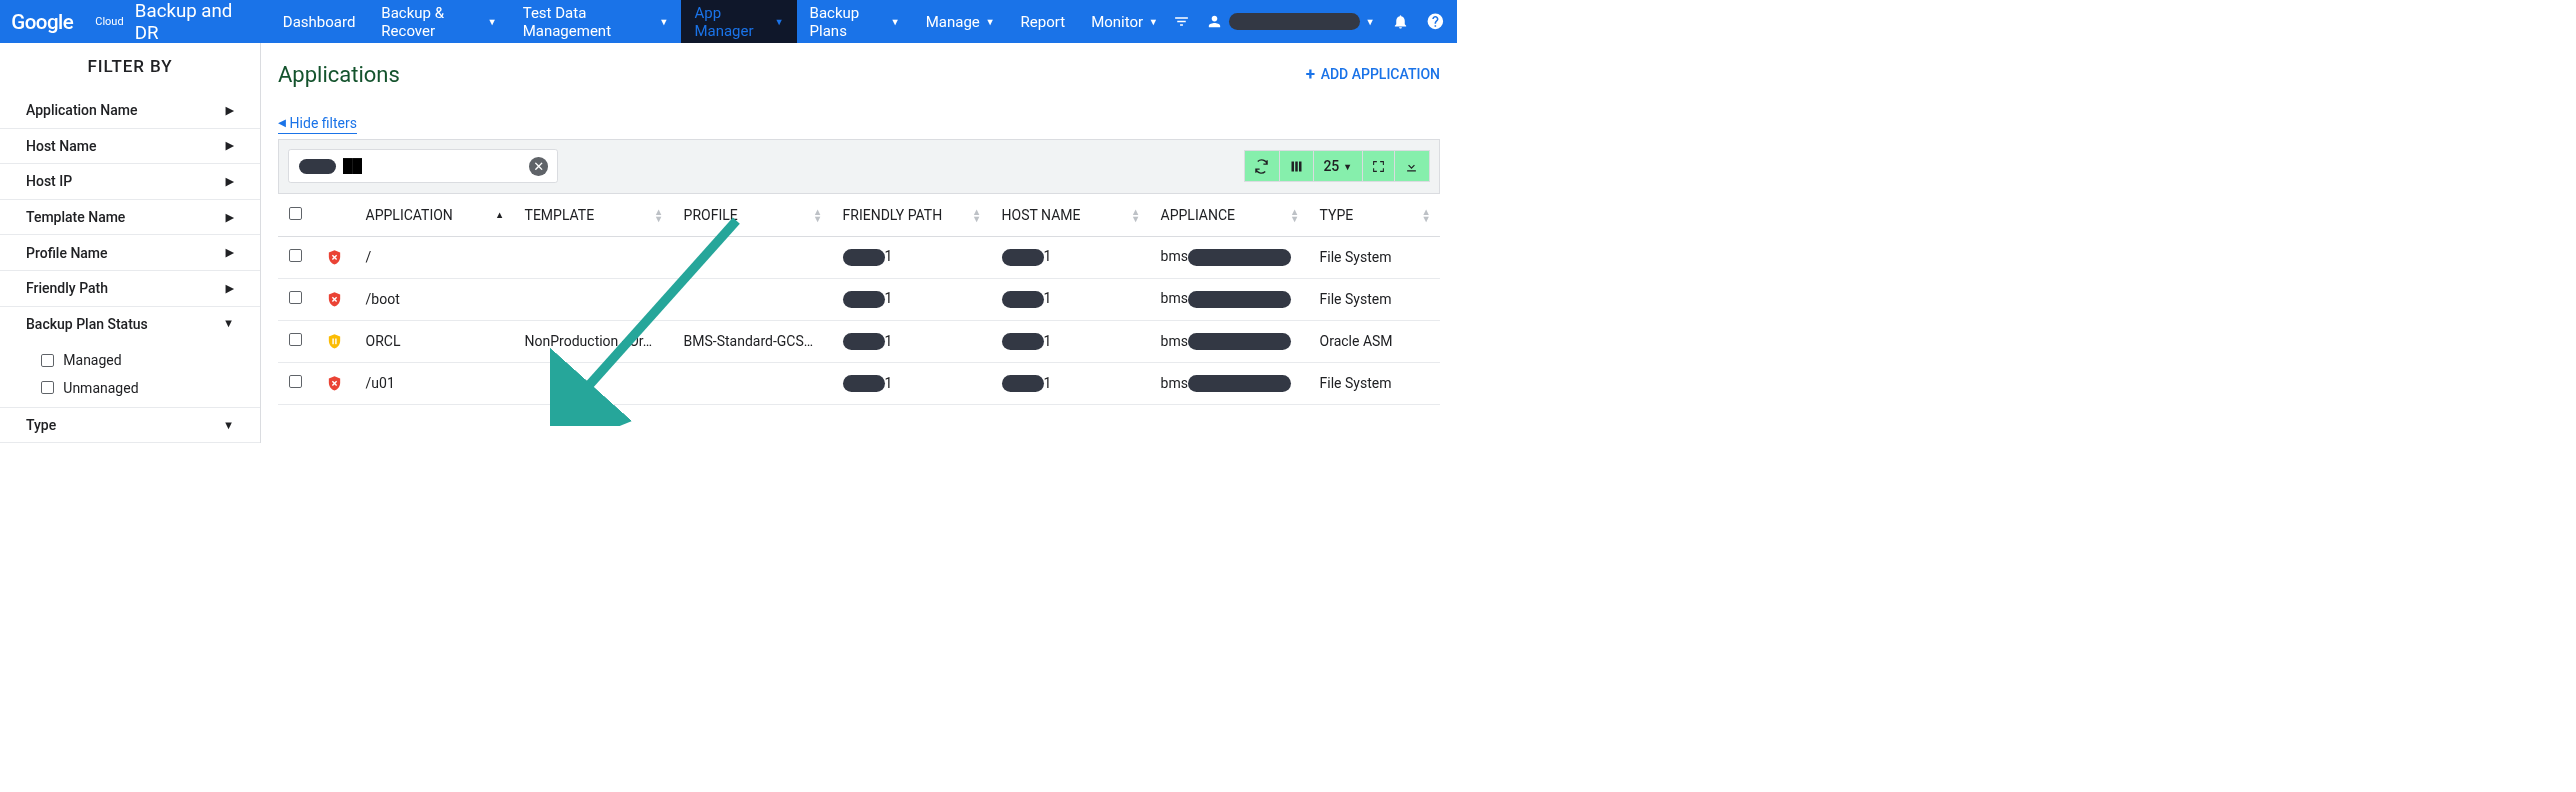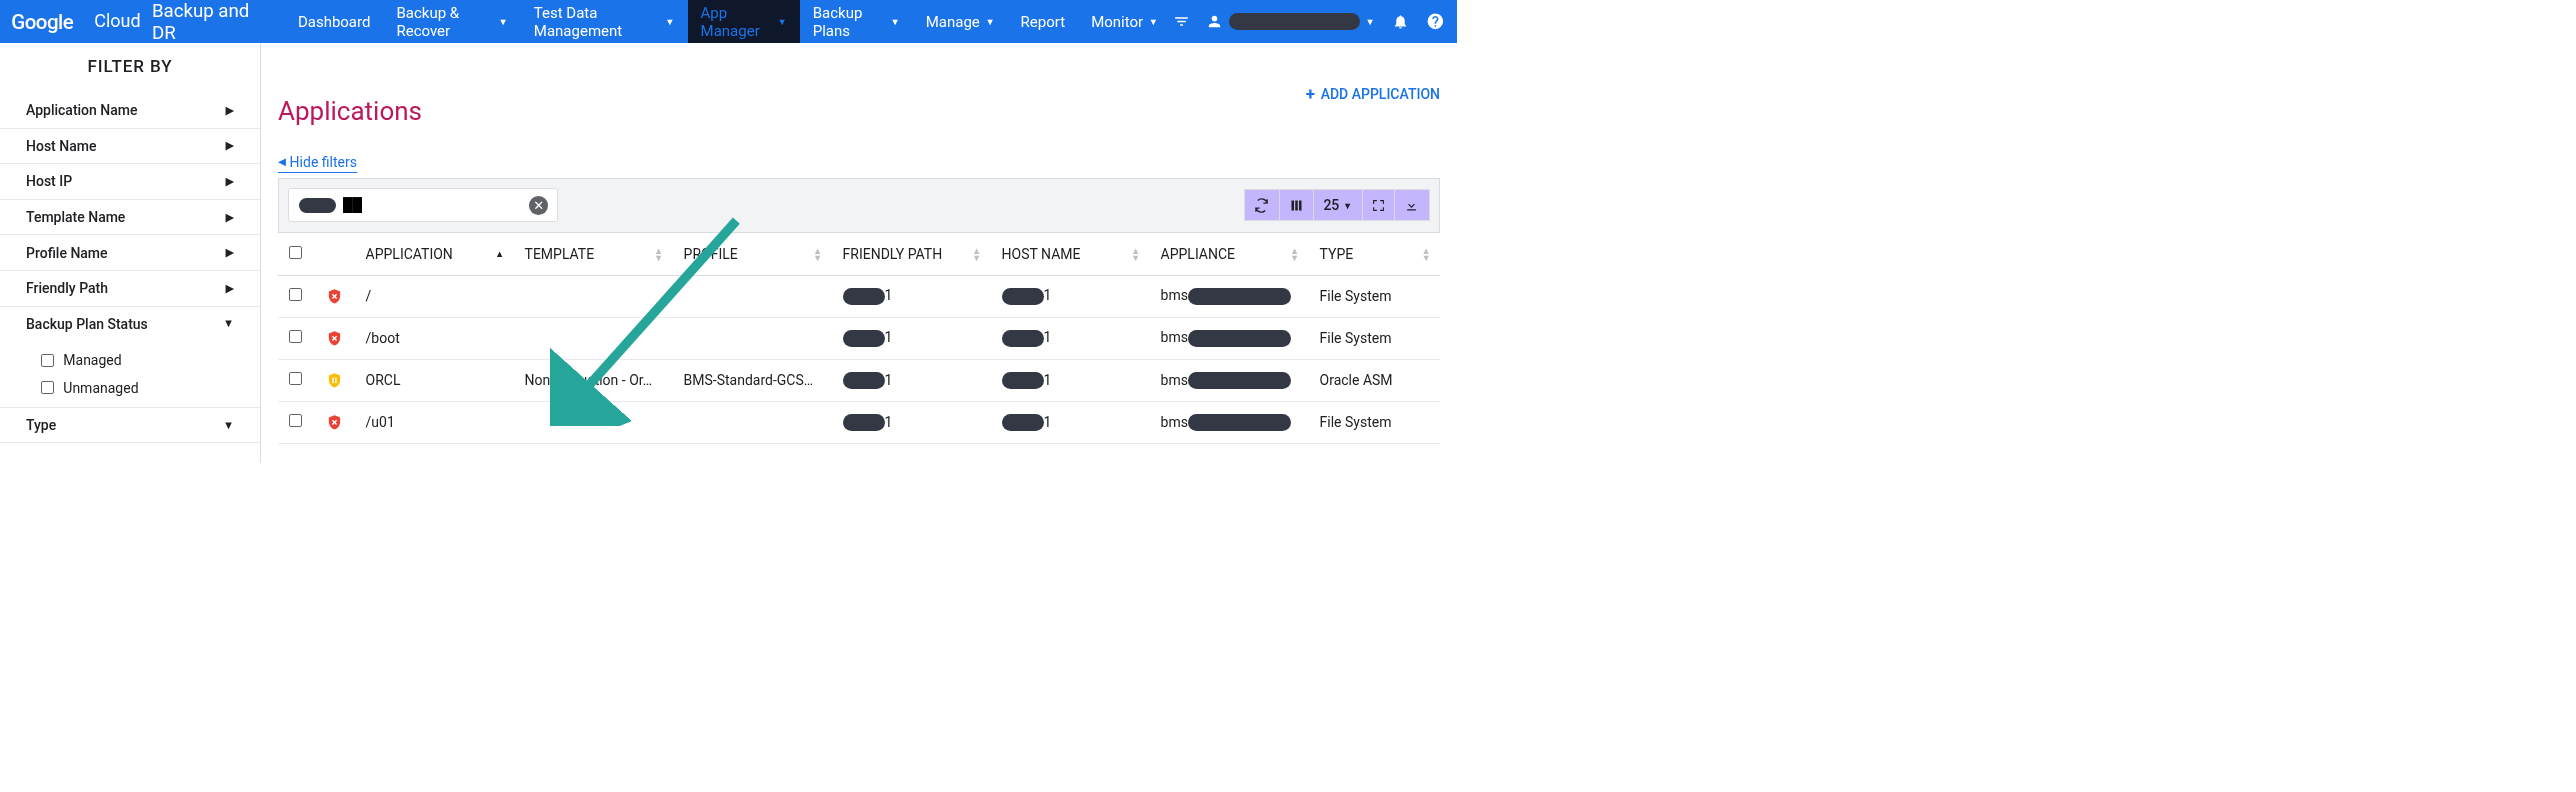--- a/index.html
+++ b/index.html
@@ -1,48 +1,48 @@
 <!DOCTYPE html>
 <html style="font-size:15px"><head>
 <meta charset="utf-8">
 <style>
 * { box-sizing: border-box; margin: 0; padding: 0; }
 body { font-family: Roboto, Arial, sans-serif; font-size: 13px; color: #202124; background: #fff; width: 1457px; }
 .topbar { background: #1a73e8; color: #fff; display: flex; align-items: center; height: 43px; padding: 0 11.2px; }
-.logo { display: flex; align-items: flex-start; gap: 7px; margin-right: 11.2px; }
+.logo { display: flex; align-items: center; gap: 21px; margin-right: 11.2px; }
 .logo-google { font-size: 20.5px; font-weight: 500; letter-spacing: -0.5px; }
-.logo-cloud { font-size: 18px; font-weight: 400; margin-left: 14px; }
+.logo-cloud { font-size: 11px; font-weight: 400; margin-left: 1px; }
 .product { font-size: 18.7px; font-weight: 400; margin-right: 18.7px; }
 .nav { display: flex; align-items: center; height: 100%; }
 .nav-item { display: flex; align-items: center; padding: 8px 13px; height: 100%; font-size: 15px; cursor: pointer; gap: 5.6px; }
 .nav-item.active { background: #0f172a; color: #1a73e8; }
 .nav-caret { font-size: 9.3px; }
 .topbar-right { margin-left: auto; display: flex; align-items: center; gap: 15px; }
 .icon-btn { width: 20.5px; height: 20.5px; display: flex; align-items: center; justify-content: center; cursor: pointer; }
 .user-chip { display: flex; align-items: center; gap: 5.6px; }
 .redact { background: #333844; border-radius: 9.3px; height: 17px; display: inline-block; }
 .layout { display: flex; }
 .sidebar { width: 261px; border-right: 0.9px solid #dadce0; padding-top: 13px; }
 .filter-title { text-align: center; font-size: 17px; font-weight: 500; letter-spacing: 0.9px; margin-bottom: 17px; }
 .filter-group { border-bottom: 0.9px solid #e8eaed; padding: 9.3px 26px; display: flex; align-items: center; justify-content: space-between; cursor: pointer; font-size: 14px; font-weight: 500; }
 .filter-caret { font-size: 11.2px; }
 .filter-options { padding: 5.6px 26px 5.6px 41px; text-align: right; }
 .filter-option { display: flex; align-items: center; gap: 9.3px; padding: 5.6px 0; font-size: 14px; }
 .checkbox { width: 13px; height: 13px; border: 1.9px solid #5f6368; border-radius: 1.9px; display: inline-block; }
 .main { flex: 1; padding: 18.7px 17px; position: relative; }
 .page-header { display: flex; align-items: center; justify-content: space-between; margin-bottom: 28px; }
-.page-title { font-size: 26px; font-weight: 400; color: #be185d; margin-top: 34px; }
+.page-title { font-size: 22px; font-weight: 400; color: #14532d; }
 .add-app { color: #1a73e8; font-size: 14px; font-weight: 500; display: flex; align-items: center; gap: 5.6px; cursor: pointer; }
 .hide-filters { color: #1a73e8; font-size: 14px; display: flex; align-items: center; gap: 3.7px; cursor: pointer; margin-bottom: 5.6px; border-bottom:0.9px solid #1a73e8; width:fit-content; padding-bottom:1.9px;}
 .toolbar { background: #f1f3f4; border: 0.9px solid #dadce0; padding: 9.3px; display: flex; align-items: center; }
 .search-box { background: #fff; border: 0.9px solid #dadce0; border-radius: 2.8px; width: 270px; height: 34px; display: flex; align-items: center; padding: 0 9.3px; gap: 7.5px; }
 .search-input { border: none; outline: none; flex: 1; font-size: 14px; font-weight:600; }
 .clear-btn { width: 18.7px; height: 18.7px; background: #5f6368; border-radius: 50%; color: #fff; display: flex; align-items: center; justify-content: center; font-size: 13px; cursor: pointer; }
 .toolbar-right { margin-left: auto; display: flex; align-items: center; gap: 0; }
-.tb-btn { background: #c4b5fd; border: 0.9px solid #dadce0; height: 32px; padding: 0 9.3px; display: flex; align-items: center; justify-content: center; cursor: pointer; font-size:14px; font-weight:500;}
+.tb-btn { background: #86efac; border: 0.9px solid #dadce0; height: 32px; padding: 0 9.3px; display: flex; align-items: center; justify-content: center; cursor: pointer; font-size:14px; font-weight:500;}
 .tb-btn + .tb-btn { border-left: none; }
 table { width: 100%; border-collapse: collapse; }
 th { text-align: left; padding: 13px 11.2px; font-size: 14px; font-weight: 400; border-bottom: 0.9px solid #dadce0; position: relative; }
 .sort-icons { position: absolute; right: 9.3px; top: 50%; transform: translateY(-50%); color: #bdc1c6; font-size: 9.3px; display:flex; flex-direction:column; line-height:7.5px;}
 .sort-active { color: #202124; }
 td { padding: 11.2px 11.2px; font-size: 14px; border-bottom: 0.9px solid #e8eaed; vertical-align: middle; }
 td .redact { vertical-align: middle; }
 .arrow-overlay { position: absolute; left: 289px; top: 168px; pointer-events: none; }
 svg { display: block; }
 </style>

